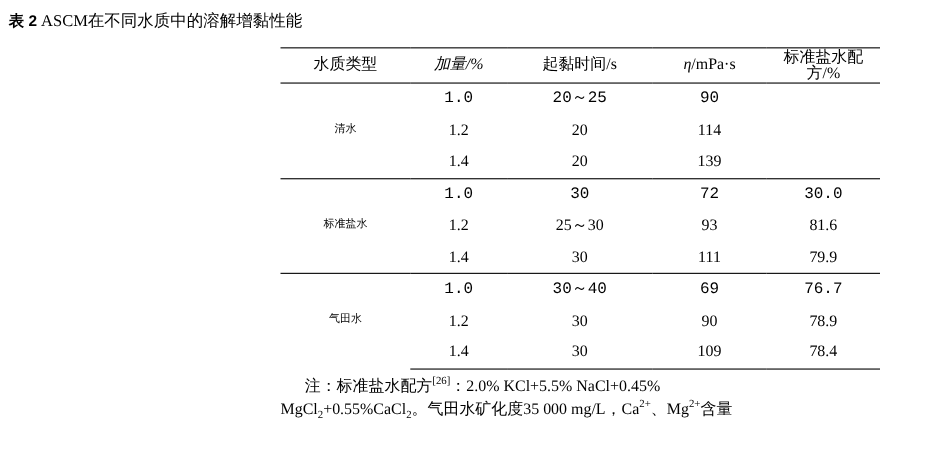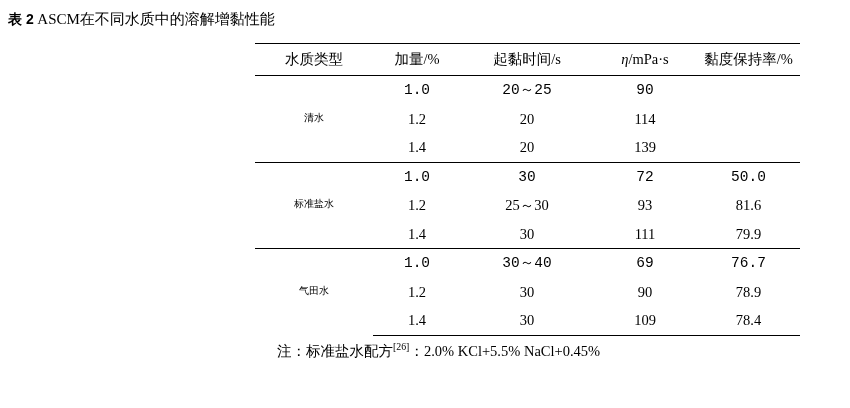--- a/index.html
+++ b/index.html
@@ -58,21 +58,21 @@
   .rule-bot td { border-bottom: 1.6px solid #000; }
 
   thead th {
     height: 31px;
     font-size: 14.5px;
   }
   tbody td {
     height: 28.5px;
   }
   .col-type { width: 118px; }
-  .col-dose { width: 88px; }
+  .col-dose { width: 88px; font-style: italic; }
   .col-time { width: 132px; }
   .col-eta  { width: 104px; }
   .col-ret  { width: 103px; }
 
   .group-name {
     font-size: 10px;
   }
   sup {
     font-size: 0.68em;
     vertical-align: super;
@@ -107,21 +107,21 @@
   </div>
 
   <div class="table-wrap">
     <table class="data">
       <thead>
         <tr class="rule-top">
           <th class="col-type">水质类型</th>
           <th class="col-dose">加量/%</th>
           <th class="col-time">起黏时间/s</th>
           <th class="col-eta"><span class="ital">η</span>/mPa·s</th>
-          <th class="col-ret">黏度保持率/%</th>
+          <th class="col-ret">标准盐水配方/%</th>
         </tr>
       </thead>
 
       <tbody>
         <tr class="rule-thin">
           <td class="group-name" rowspan="3">清水</td>
           <td>1.0</td>
           <td>20～25</td>
           <td>90</td>
           <td></td>
@@ -139,21 +139,21 @@
           <td></td>
         </tr>
       </tbody>
 
       <tbody>
         <tr class="rule-thin">
           <td class="group-name" rowspan="3">标准盐水</td>
           <td>1.0</td>
           <td>30</td>
           <td>72</td>
-          <td>50.0</td>
+          <td>30.0</td>
         </tr>
         <tr>
           <td>1.2</td>
           <td>25～30</td>
           <td>93</td>
           <td>81.6</td>
         </tr>
         <tr>
           <td>1.4</td>
           <td>30</td>
@@ -183,15 +183,18 @@
           <td>78.4</td>
         </tr>
       </tbody>
     </table>
   </div>
 
   <div class="note">
     <div class="note-line">
       <span class="indent"></span><span>注：标准盐水配方</span><sup>[26]</sup><span>：2.0% KCl+5.5% NaCl+0.45%</span>
     </div>
+    <div class="note-line">
+      MgCl<sub>2</sub>+0.55%CaCl<sub>2</sub>。气田水矿化度35 000 mg/L，Ca<sup>2+</sup>、Mg<sup>2+</sup>含量
+    </div>
   </div>
 
 </div>
 
 </body></html>

